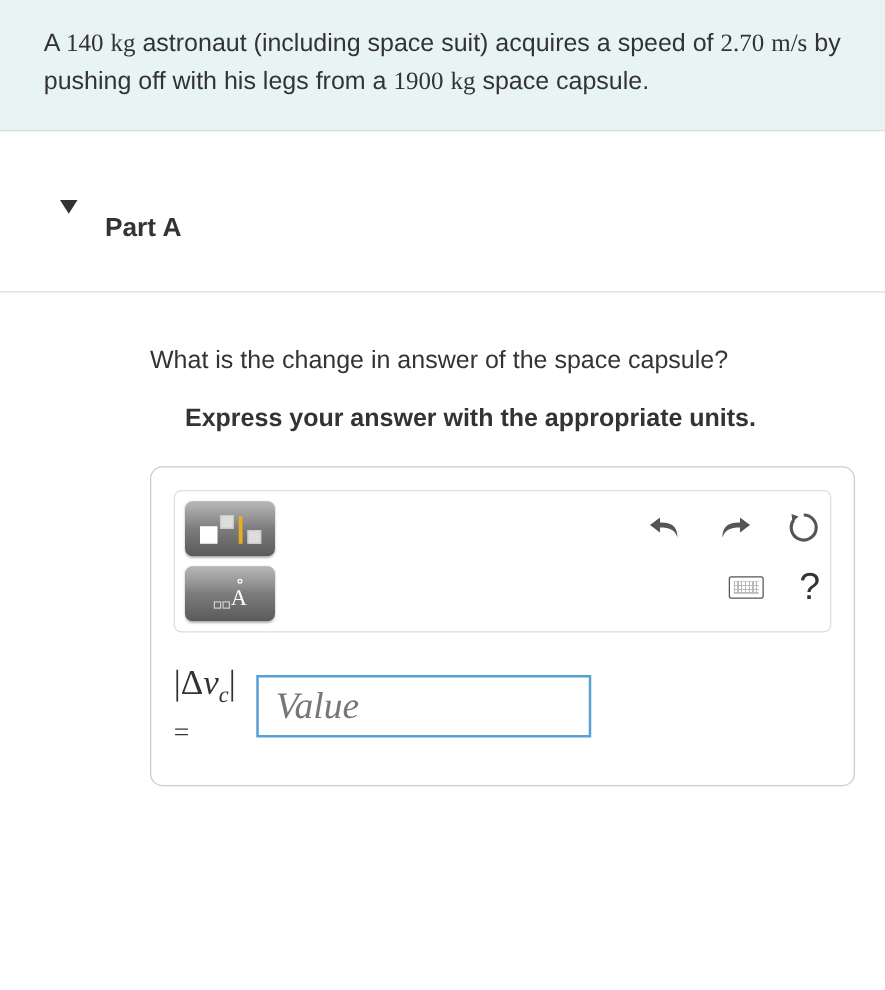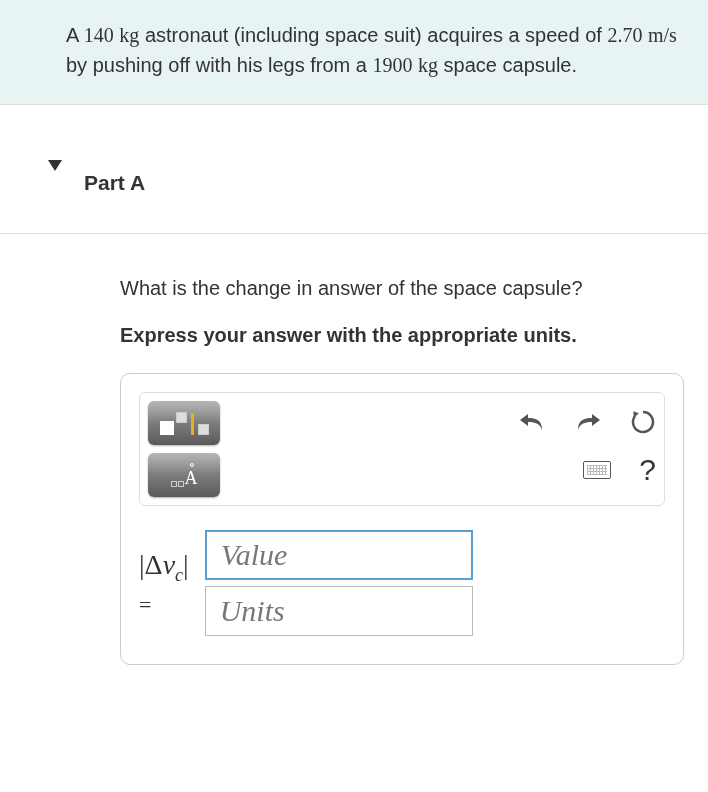--- a/index.html
+++ b/index.html
@@ -1,24 +1,24 @@
 <!DOCTYPE html>
 <html><head>
 <meta charset="utf-8">
 <style>
 * { box-sizing: border-box; margin: 0; padding: 0; }
 body { font-family: Arial, Helvetica, sans-serif; background: #fff; width: 708px; }
-.problem-statement { background: #e8f4f4; padding: 20px 24px 24px 66px; color: #333; font-size: 20px; line-height: 1.5; border-bottom: 1px solid #ddd; }
+.problem-statement { background: #e8f4f4; padding: 20px 24px 24px 35px; color: #333; font-size: 20px; line-height: 1.5; border-bottom: 1px solid #ddd; }
 .problem-statement .unit { font-family: 'Times New Roman', serif; }
 .part-header { display: flex; align-items: center; padding: 30px 24px 38px 76px; border-bottom: 1px solid #ddd; cursor: pointer; }
 .part-header .triangle { width: 0; height: 0; border-left: 7px solid transparent; border-right: 7px solid transparent; border-top: 11px solid #333; margin-right: 22px; margin-left: -28px; }
 .part-header .label { font-weight: bold; font-size: 21px; color: #333; margin-top: 36px; }
 .part-body { padding: 40px 24px 24px 120px; }
 .question { font-size: 20px; color: #333; margin-bottom: 22px; line-height: 1.4; }
-.instruction { font-size: 20px; font-weight: bold; color: #333; margin-bottom: 26px; }
+.instruction { font-size: 20px; font-weight: bold; color: #333; margin-bottom: 26px; margin-left: 28px; }
 .answer-box { border: 1px solid #ccc; border-radius: 10px; padding: 18px 18px 28px 18px; background: #fff; }
 .toolbar { display: flex; justify-content: space-between; align-items: flex-start; margin-bottom: 24px; border: 1px solid #ddd; border-radius: 6px; padding: 8px; }
 .toolbar-left { display: flex; flex-direction: column; gap: 8px; }
 .tool-btn { width: 72px; height: 44px; border-radius: 6px; background: linear-gradient(#9e9e9e, #5a5a5a); display: flex; align-items: center; justify-content: center; cursor: pointer; box-shadow: 0 1px 2px rgba(0,0,0,0.3); position: relative; overflow: hidden; }
 .tool-btn::before { content:''; position:absolute; top:0; left:0; right:0; height:50%; background: linear-gradient(rgba(255,255,255,0.25), rgba(255,255,255,0)); }
 .tool-template { display:flex; align-items: flex-end; gap:2px; position: relative; z-index:1; }
 .tool-template .sq { width:14px; height:14px; background:#fff; display:inline-block; }
 .tool-template .sq.small { width:11px; height:11px; background:#ddd; border:1px solid #ccc; }
 .tool-template .bar { width:3px; height:22px; background:#e8b020; margin:0 2px; }
 .tool-deg { position:relative; z-index:1; color:#fff; font-size:10px; display:flex; flex-direction:column; align-items:center; }
@@ -110,19 +110,16 @@
 
     <div class="answer-row">
       <div class="var-label">
         <span>|</span><span>Δ</span><i>v</i><span class="sub">c</span><span>|</span>
         <span class="eq">=</span>
       </div>
       <div class="inputs">
         <div class="ans-input value">
             <span>Value</span>
           </div>
-        <div class="ans-input">
-            <span>Units</span>
-          </div>
       </div>
     </div>
   </div>
 </div>
 
 </body></html>

